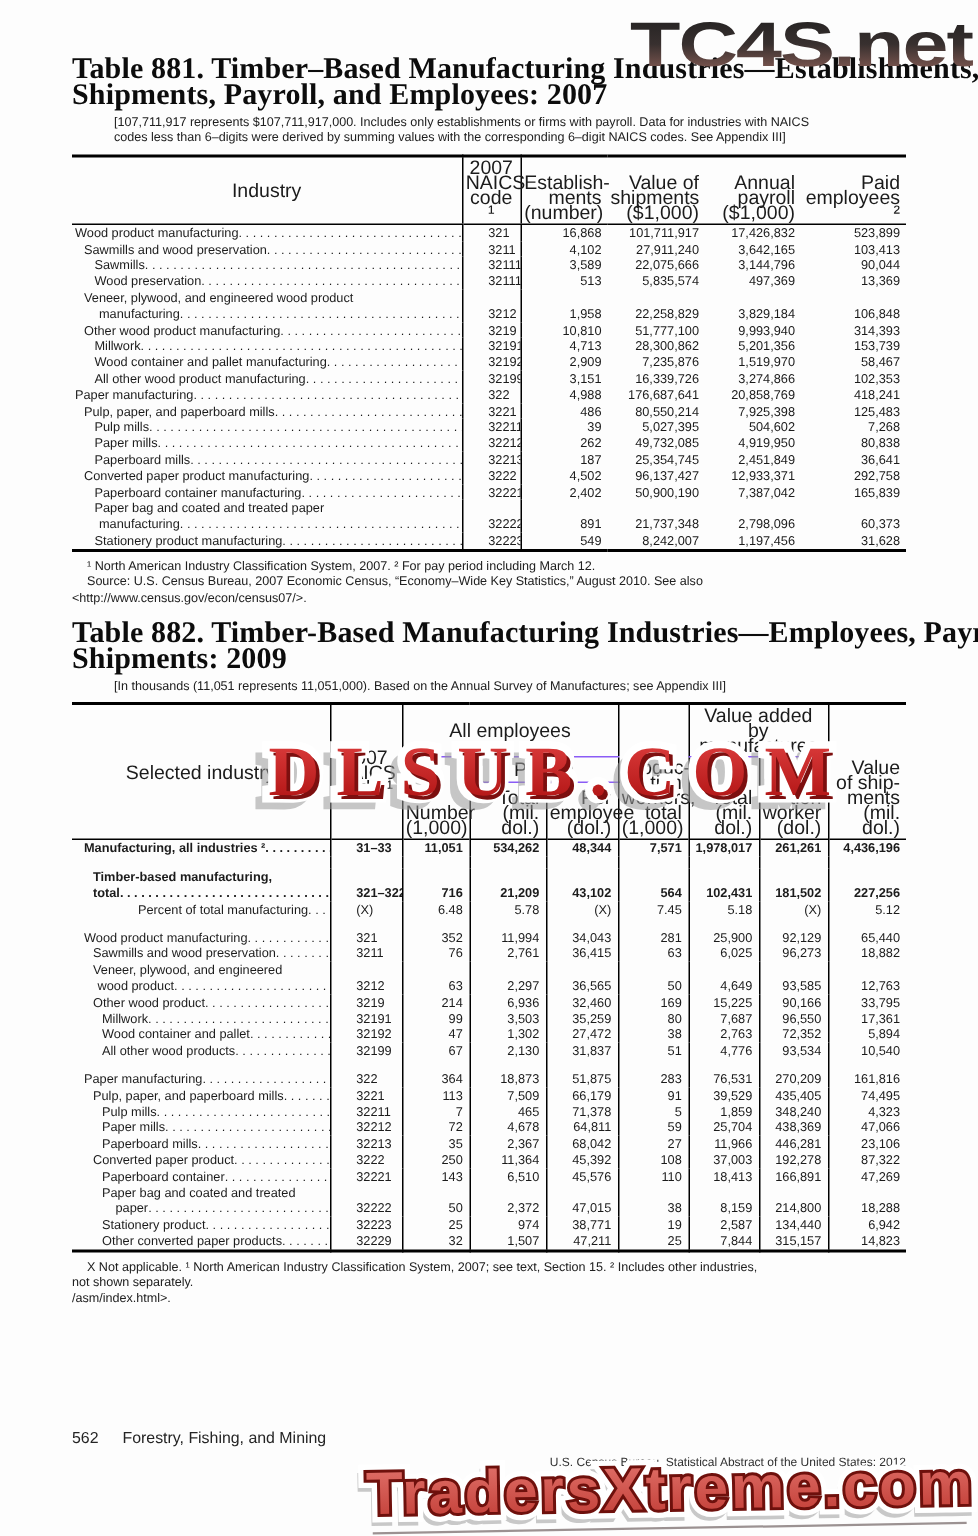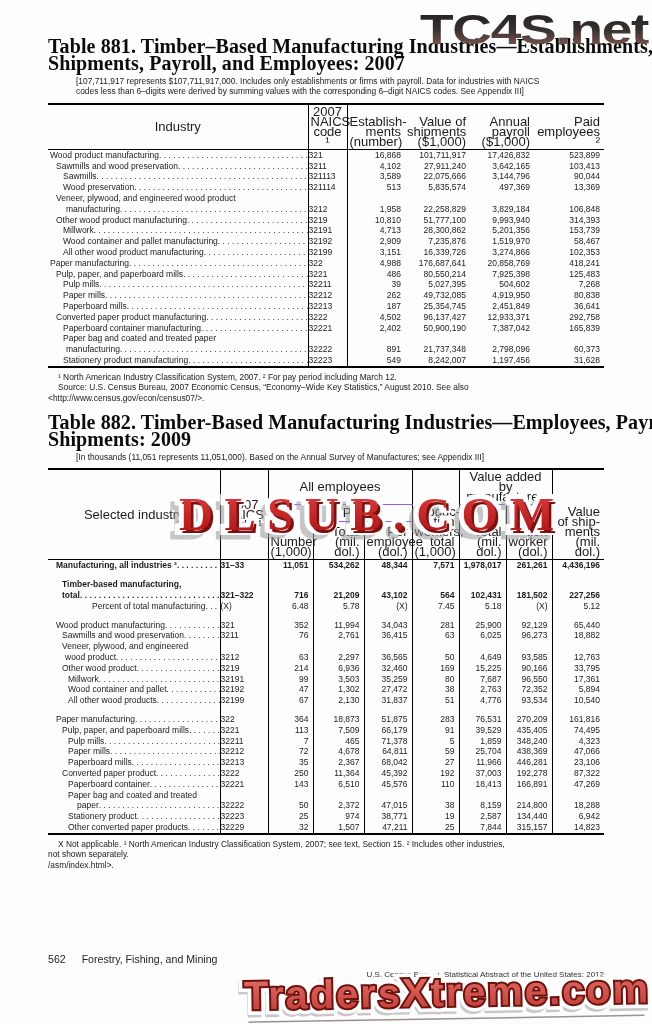--- a/index.html
+++ b/index.html
@@ -11,21 +11,21 @@
          line-height:16.5px;color:#0c0c0c;letter-spacing:.1px;white-space:nowrap;}
   .note{font-size:8.4px;line-height:10.4px;margin-top:5px;color:#202020;white-space:nowrap;margin-left:28px;}
   .fn{font-size:8.4px;line-height:10.6px;margin-top:4px;color:#202020;}
   .fn .fnl{white-space:nowrap;}
   .fn .fi{padding-left:10px;}
   
   table.dt{border-collapse:collapse;table-layout:fixed;width:556px;margin-top:6px;
            font-size:8.5px;color:#1b1b1b;}
   .dt td{padding:0;vertical-align:bottom;line-height:10.8px;white-space:nowrap;overflow:hidden;}
   .dt td.num{text-align:right;padding-right:4px;}
-  .dt td.naics{padding-left:0;}
+  .dt td.naics{padding-left:17px;}
   .dt tr.b{font-weight:bold;}
   .dt tr.gap td{height:8px;}
   .dt thead th{font-weight:400;font-size:13px;line-height:10px;padding:2px 2px 2px 2px;}
   .ctr{text-align:center;vertical-align:middle;}
   .rb{text-align:right;vertical-align:bottom;padding-right:4px !important;}
   .ln{display:flex;}
   .ln span{white-space:nowrap;}
   .lead::after{content:" . . . . . . . . . . . . . . . . . . . . . . . . . . . . . . . . . . . . . . . . . . . . . . . . . . . . . .";
                display:block;flex:1 1 auto;overflow:hidden;white-space:nowrap;}
   
@@ -631,21 +631,21 @@
           <tr>
             <td class="c0">
               <div class="ln i1 lead">
                 <span>Converted paper product</span>
               </div>
             </td>
             <td class="c1 naics">3222</td>
             <td class="c2 num">250</td>
             <td class="c3 num">11,364</td>
             <td class="c4 num">45,392</td>
-            <td class="c5 num">192</td>
+            <td class="c5 num">108</td>
             <td class="c6 num">37,003</td>
             <td class="c7 num">192,278</td>
             <td class="c8 num">87,322</td>
           </tr>
           <tr>
             <td class="c0">
               <div class="ln i2 lead">
                 <span>Paperboard container</span>
               </div>
             </td>

